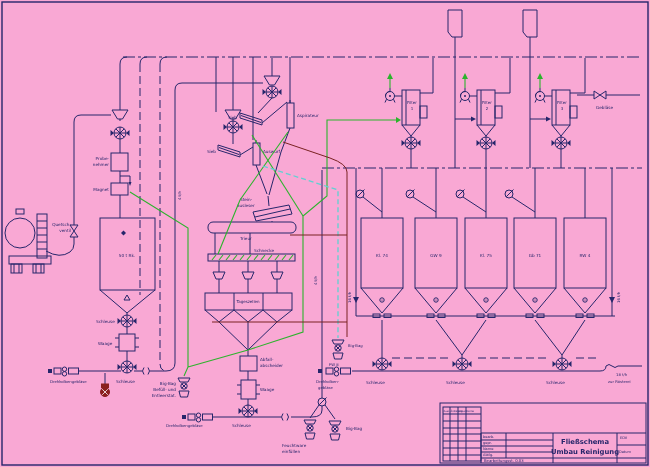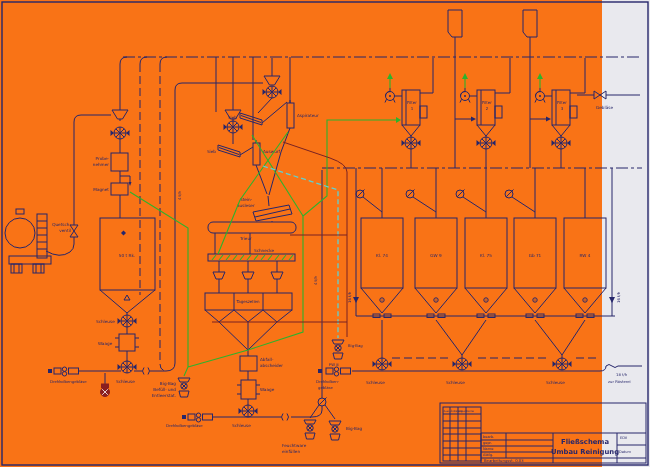--- a/index.html
+++ b/index.html
@@ -1,16 +1,16 @@
 <!DOCTYPE html>
 <html><head>
 <meta charset="utf-8">
 <style>
   html,body{margin:0;padding:0;background:#e9e9ee;}
-  #stage{width:602px;height:467px;background:#f97316;position:relative;}
+  #stage{width:650px;height:467px;background:#f9a8d4;position:relative;}
   svg{display:block;}
   .n{stroke:#26266b;fill:none;stroke-width:1;}
   .n2{stroke:#26266b;fill:none;stroke-width:1.4;}
   .nf{fill:#26266b;stroke:none;}
   .nd{stroke:#26266b;fill:none;stroke-width:1;stroke-dasharray:8 4;}
   .ndd{stroke:#26266b;fill:none;stroke-width:1;stroke-dasharray:12 3 3 3;}
   .g{stroke:#2db32d;fill:none;stroke-width:1.1;}
   .gf{fill:#2db32d;stroke:none;}
   .c{stroke:#5ed2d2;fill:none;stroke-width:1.3;stroke-dasharray:5 3;}
   .m{stroke:#7a2222;fill:none;stroke-width:1;}

